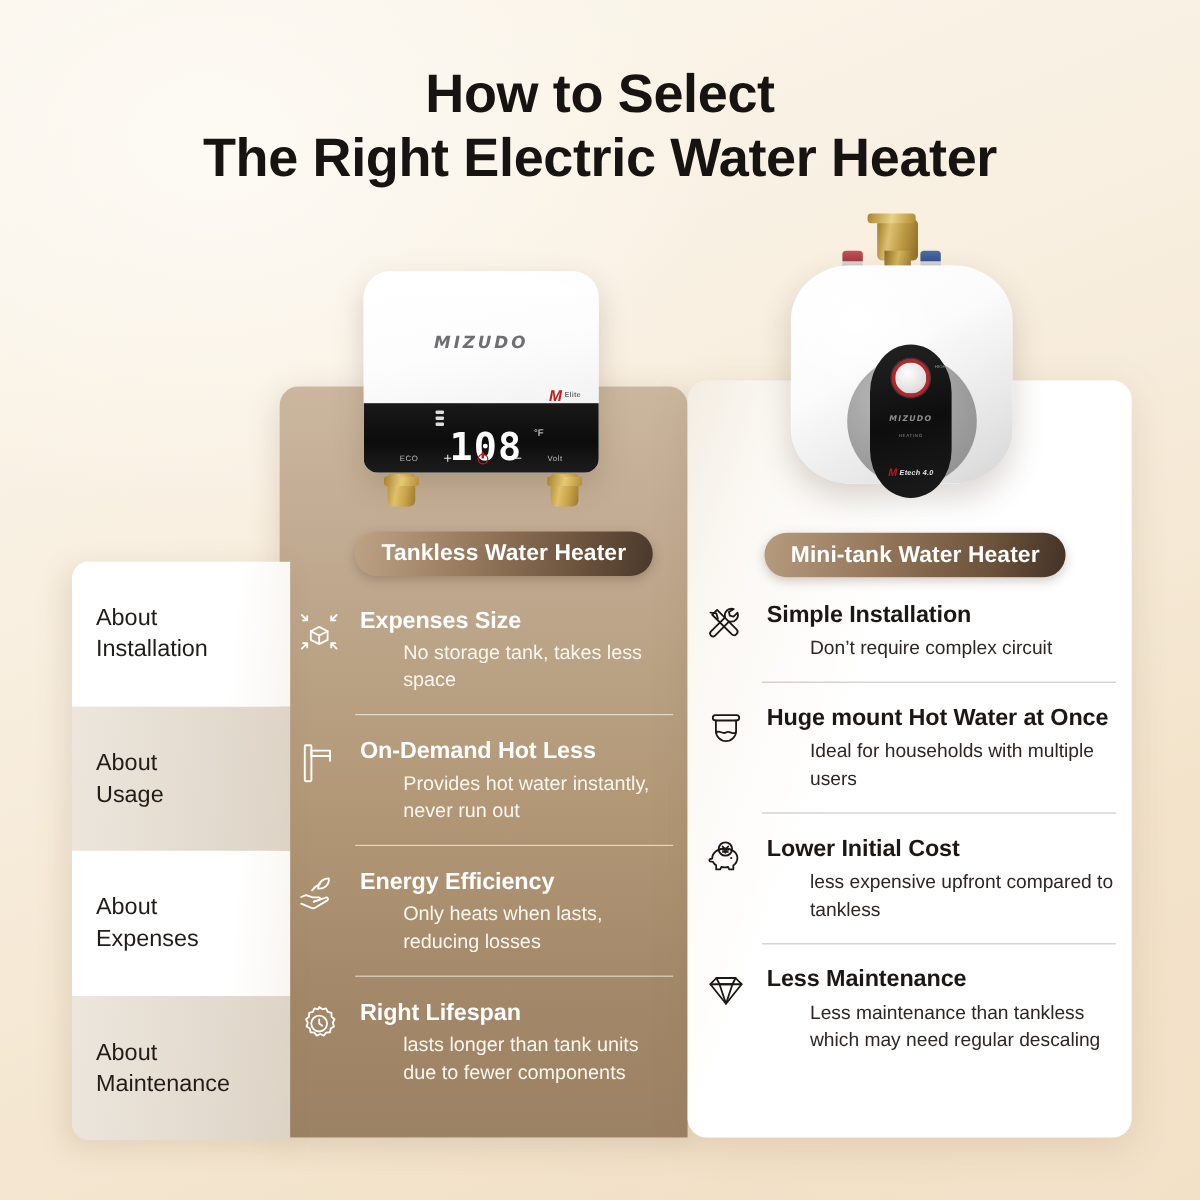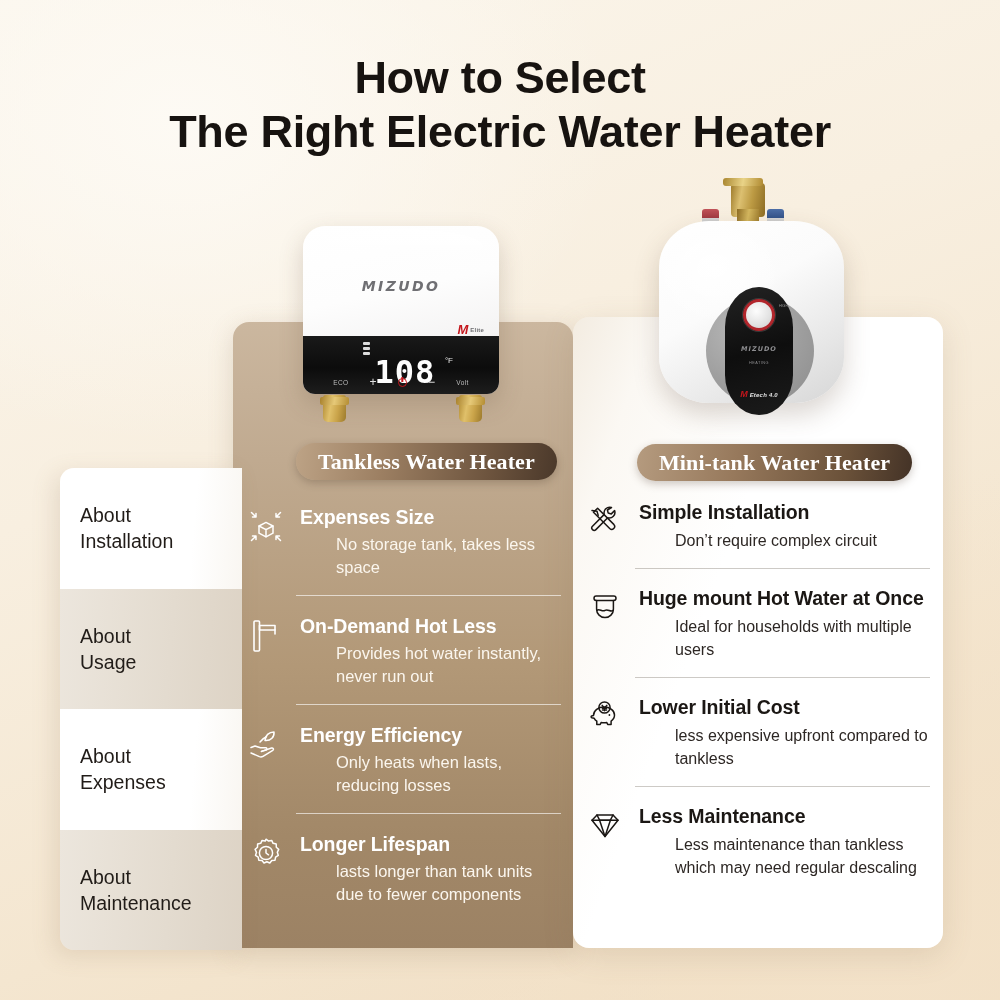--- a/index.html
+++ b/index.html
@@ -44,22 +44,22 @@
     display:flex; flex-direction:column; justify-content:center;
   }
   .side-row.odd  { background:linear-gradient(95deg,#ffffff 0%,#ffffff 72%,#f9f6f1 100%); }
   .side-row.even { background:linear-gradient(95deg,#ece6dd 0%,#e3dbcf 60%,#ddd3c5 100%); }
   .side-row span { font-size:19.5px; line-height:26px; color:#211c18; font-weight:400; }
 
   
   .badge {
     position:absolute; height:37px; border-radius:19px;
     display:flex; align-items:center; justify-content:center;
-    color:#fff; font-size:22px; font-weight:700; letter-spacing:.1px;
-    padding:0 22px; white-space:nowrap;font-family:Liberation Serif, serif;
+    color:#fff; font-size:19px; font-weight:700; letter-spacing:.1px;
+    padding:0 22px; white-space:nowrap;
   }
   .badge-tankless {
     left:296px; top:443px;
     background:linear-gradient(100deg,#bda386 0%, #9c7f62 34%, #6d543e 74%, #4a382a 100%);
     box-shadow:0 3px 9px rgba(70,52,36,.28);
   }
   .badge-minitank {
     left:637px; top:444px;
     background:linear-gradient(100deg,#b59b7f 0%, #97795c 36%, #6a5139 76%, #433226 100%);
     box-shadow:0 3px 9px rgba(70,52,36,.26);
@@ -331,21 +331,21 @@
 
   <div class="feat">
     <span class="feat-ico">
       <svg width="36" height="36" viewBox="0 0 36 36" fill="none" stroke="#fff" stroke-width="1.5" stroke-linecap="round" stroke-linejoin="round">
         <path d="M18 4.2l2.6 1.9 3.1-.7 1.4 2.9 3.1.8.1 3.2 2.4 2.1-1.4 2.9 1 3.1-2.7 1.7-.6 3.1-3.2.3-2 2.5-2.9-1.3-2.9 1.3-2-2.5-3.2-.3-.6-3.1-2.7-1.7 1-3.1-1.4-2.9 2.4-2.1.1-3.2 3.1-.8 1.4-2.9 3.1.7z"></path>
         <circle cx="18" cy="18" r="6.6"></circle>
         <path d="M18 14.4V18l2.5 1.8"></path>
       </svg>
     </span>
     <span class="feat-txt">
-      <span class="feat-title" style="display:block">Longer Lifespan</span>
+      <span class="feat-title" style="display:block">Right Lifespan</span>
       <span class="feat-desc" style="display:block">lasts longer than tank units due to fewer components</span>
     </span>
   </div>
 </div>
 
 <div class="features feat-minitank">
 
   <div class="feat">
     <span class="feat-ico">
       <svg width="36" height="34" viewBox="0 0 36 34" fill="none" stroke="#1b1714" stroke-width="1.5" stroke-linecap="round" stroke-linejoin="round">

